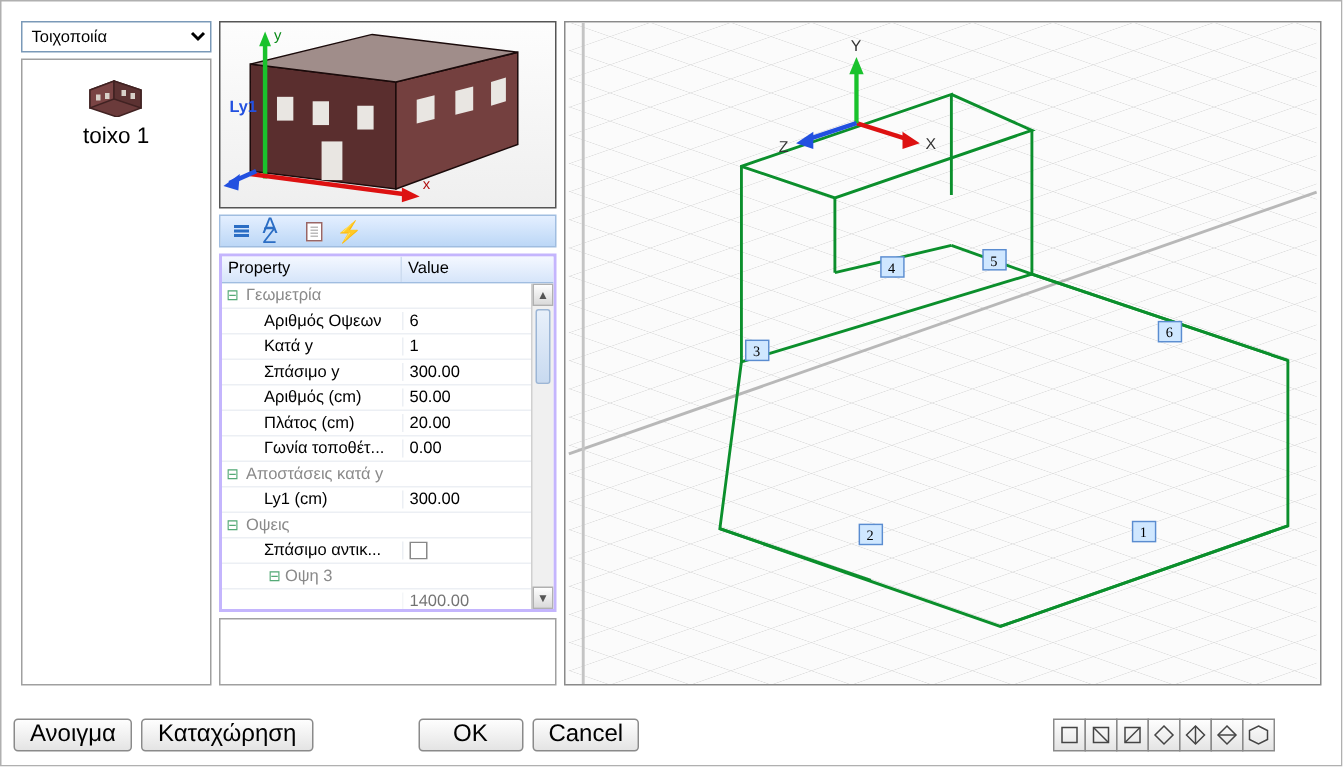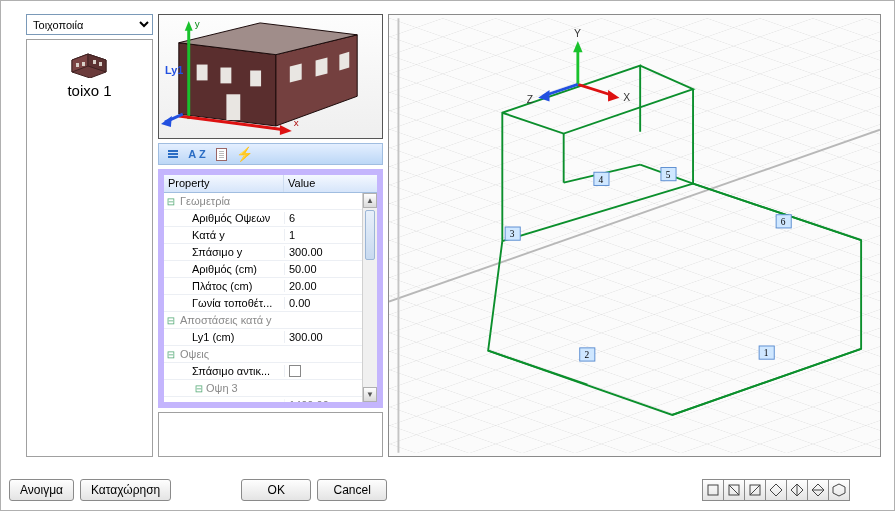--- a/index.html
+++ b/index.html
@@ -1,39 +1,39 @@
 <!DOCTYPE html>
 <html><head>
 <meta charset="utf-8">
 <style>
   * { box-sizing: border-box; }
   body { margin: 0; font-family: Tahoma, Verdana, sans-serif; font-size: 11px; background: #fff; color: #000; }
   .dialog { width: 895px; height: 511px; border: 1px solid #b0b0b0; background: #fff; position: relative; }
-  .content { display: flex; height: calc(100% - 40px); padding: 13px; gap: 5px; margin-left: 12px; }
+  .content { display: flex; height: calc(100% - 40px); padding: 13px; gap: 5px; }
   .left-col { width: 127px; display: flex; flex-direction: column; gap: 4px; }
   .dropdown { width: 100%; height: 21px; border: 1px solid #7a99b8; background: #fff; font-size: 11px; padding: 1px 2px; }
   .item-list { flex: 1; border: 1px solid #a0a0a0; background: #fff; padding: 6px 0; text-align: center; }
   .thumb-item { display: inline-block; cursor: pointer; padding: 2px 4px; }
   .thumb-icon { width:42px; height:30px; margin:0 auto 4px auto; position:relative; }
   .thumb-icon svg { display:block; }
   .thumb-label { font-size: 15px; }
 
   .mid-col { width: 225px; display: flex; flex-direction: column; gap: 4px; }
   .preview { height: 125px; border: 1px solid #555; background: linear-gradient(#fdfdfd,#efefef); position: relative; overflow:hidden; }
 
   .toolbar { height: 22px; background: linear-gradient(#e4efff,#bcd7f6); border:1px solid #a0bde0; display:flex; align-items:center; padding:0 4px; gap:4px; }
   .tool-btn { width:20px; height:16px; display:flex; align-items:center; justify-content:center; cursor:pointer; }
   .icon-cat { display:flex; flex-direction:column; gap:1px; }
   .icon-cat span { width:10px; height:2px; background:#2b6dc4; }
-  .icon-az { font-size:11px; line-height:7px; font-weight:bold; color:#2b6dc4; }
+  .icon-az { font-size:15px; line-height:7px; font-weight:normal; color:#2b6dc4; }
   .icon-page { width:11px; height:13px; border:1px solid #966; background:#fff; position:relative; }
   .icon-page::before { content:""; position:absolute; top:2px; left:2px; right:2px; height:1px; background:#bbb; box-shadow:0 2px 0 #bbb,0 4px 0 #bbb,0 6px 0 #bbb; }
   .icon-bolt { color:#f5a20a; font-size:14px; }
 
-  .grid { flex:1; border: 6px solid #c4b5fd; display:flex; flex-direction:column; font-size:11px; overflow:hidden; }
+  .grid { flex:1; border: 2px solid #c4b5fd; display:flex; flex-direction:column; font-size:11px; overflow:hidden; }
   .grid-head { display:flex; background:linear-gradient(#f4f8ff,#d6e5fa); height:18px; border-bottom:1px solid #a0bde0; }
   .grid-head .c1 { width:120px; padding:2px 4px; border-right:1px solid #cddcf0; }
   .grid-head .c2 { flex:1; padding:2px 4px; }
   .grid-body { flex:1; overflow:hidden; position:relative; }
   .grid-rows { position:absolute; top:0; left:0; right:15px; bottom:0; }
   .scrollbar { position:absolute; right:0; top:0; bottom:0; width:15px; background:#f0f0f0; border-left:1px solid #d0d0d0; }
   .scroll-up, .scroll-down { height:15px; background:linear-gradient(#fefefe,#dadada); border:1px solid #b0b0b0; display:flex; align-items:center; justify-content:center; font-size:8px; color:#555; }
   .scroll-thumb { margin:2px; height:50px; background:linear-gradient(#e8f0fa,#c8daf0); border:1px solid #9cb6d6; border-radius:2px; }
   .row { display:flex; height:17px; align-items:center; border-bottom:1px solid #eceff4; }
   .row .exp { width:14px; text-align:center; color:#5a7; font-size:10px; }
@@ -45,21 +45,21 @@
   .row.group .name { color:#8a8a8a; font-weight:normal; }
   .row.group { background:#fff; }
   .checkbox-cell { width:12px; height:12px; border:1px solid #888; background:#fff; }
 
   .desc-box { height:45px; border:1px solid #a0a0a0; background:#fff; }
 
   .right-col { flex:1; border:1px solid #8a8a8a; background:#fbfbfb; position:relative; overflow:hidden; }
   .right-col svg { position:absolute; width:100%; height:100%; }
 
   .footer { display:flex; align-items:center; padding:6px 8px; gap:6px; height:40px; }
-  .btn { height:22px; padding:0 10px; min-width:64px; background:linear-gradient(#fefefe,#e4e4e4); border:1px solid #8a8a8a; border-radius:3px; font-size:12px; cursor:pointer; }
+  .btn { height:22px; padding:0 10px; min-width:64px; background:linear-gradient(#fefefe,#e4e4e4); border:1px solid #8a8a8a; border-radius:3px; font-size:16px; cursor:pointer; }
   .spacer { flex:1; }
   .view-btns { display:flex; gap:0; }
   .view-btn { width:22px; height:22px; border:1px solid #8a8a8a; background:linear-gradient(#fefefe,#e4e4e4); display:flex; align-items:center; justify-content:center; cursor:pointer; margin-left:-1px; }
   .view-btn:first-child { margin-left:0; }
 </style>
 </head>
 <body>
 
 <div class="dialog">
   <div class="content">

